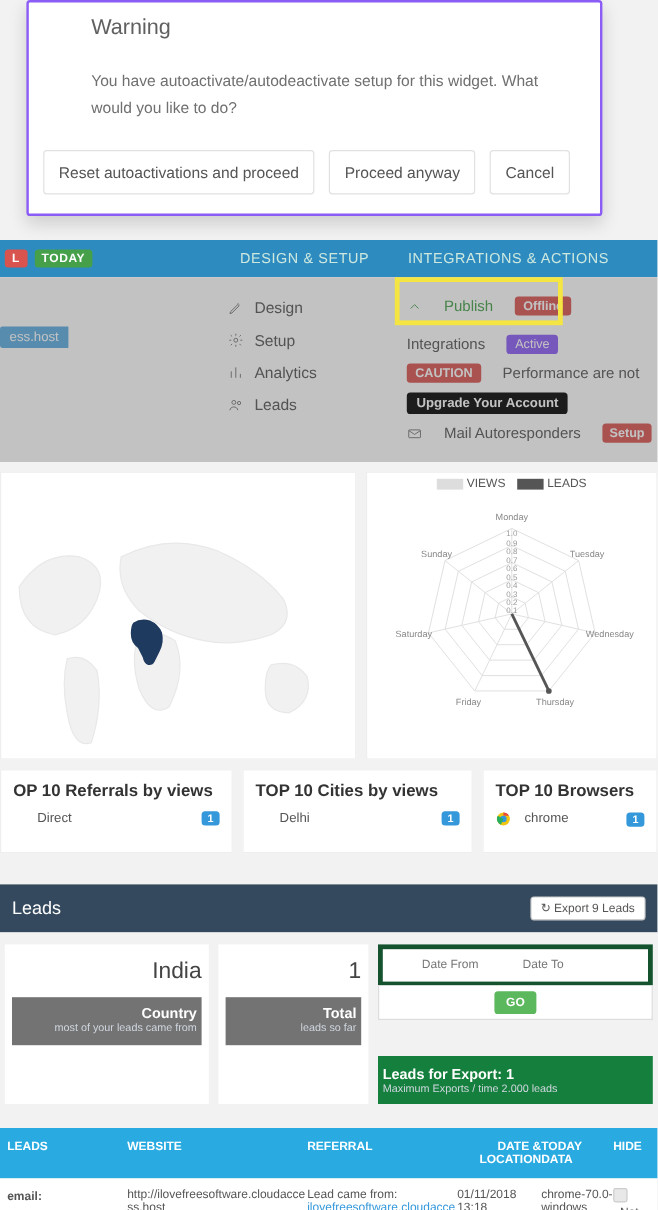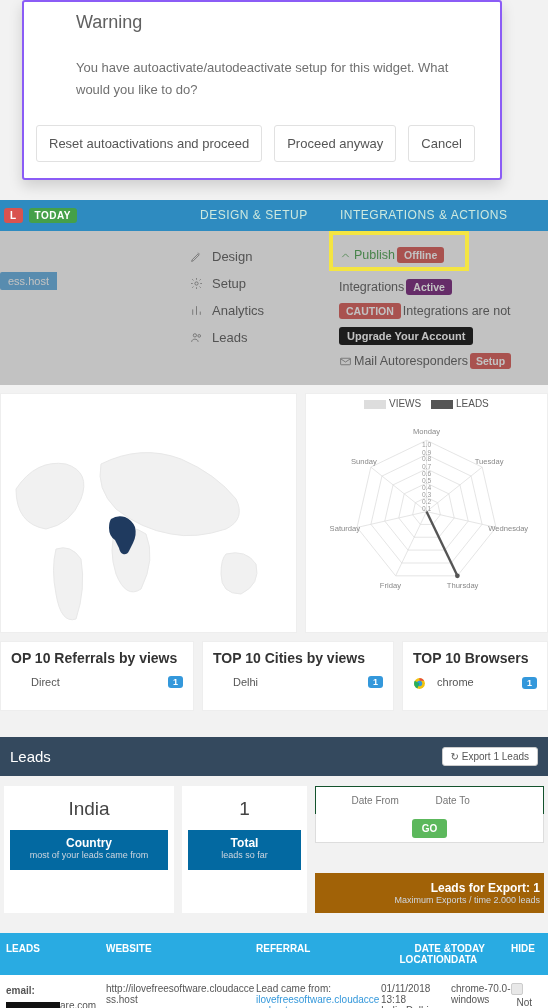--- a/index.html
+++ b/index.html
@@ -22,25 +22,25 @@
   .header-col2, .header-col3 { color: #cde9df; font-weight: 500; }
   
   
   .content-row { background: #fff; display: flex; position:relative; z-index:10;}
   .content-row::after { content:""; position:absolute; inset:0; background:rgba(80,80,80,0.35); pointer-events:none; z-index:20;}
   .col1 { width: 190px; padding-top: 40px; }
   .tag-ess { background: #5dade2; color: #fff; font-size: 11px; padding: 3px 8px; border-radius: 2px 0 0 2px; display:inline-block;}
   .col2 { width: 145px; padding: 12px 0; font-size: 13px; color:#555;}
   .col2 div { display:flex; align-items:center; gap:9px; padding:6px 0;}
   .col3 { flex:1; padding: 8px 0 12px 4px; font-size:12.5px; color:#555; position:relative;}
-  .col3 .row { padding: 4px 0; display:flex; align-items:center; gap:2px; flex-wrap:wrap;}
+  .col3 .row { padding: 4px 0; display:flex; align-items:center; gap:18px; flex-wrap:wrap;}
   .hl-box { border: 4px solid #f4e542; position:absolute; left:-6px; top:0; width:140px; height:40px; z-index:25; pointer-events:none;}
   .publish .pub-text { color:#45a049; font-weight:500; }
   .pill-offline { background:#d9534f; color:#fff; padding:2px 7px; border-radius:3px; font-size:10.5px; font-weight:700;}
-  .pill-active  { background:#701a75; color:#fff; padding:2px 7px; border-radius:3px; font-size:10.5px; font-weight:700;text-align:center;}
+  .pill-active  { background:#8b5cf6; color:#fff; padding:2px 7px; border-radius:3px; font-size:10.5px; font-weight:400;text-align:center;}
   .pill-caution { background:#d9534f; color:#fff; padding:2px 7px; border-radius:3px; font-size:10.5px; font-weight:700;}
   .pill-upgrade { background:#000000; color:#fff; padding:3px 8px; border-radius:3px; font-size:11px; font-weight:700;}
   .pill-setup   { background:#d9534f; color:#fff; padding:2px 6px; border-radius:3px; font-size:10.5px; font-weight:700;}
   
   svg.ico { width:13px; height:13px; stroke:#777; fill:none; stroke-width:1.5;}
   
   
   .charts-row { display:flex; gap:8px; padding:8px 0; }
   .panel { background:#fff; border:1px solid #eee; }
   .panel.map { flex:0 0 295px; height:240px; position:relative;}
@@ -59,31 +59,31 @@
   .top-item { display:flex; justify-content:space-between; align-items:center; padding:10px 0 0; font-size:11px; color:#555;}
   .count-badge { background:#3498db; color:#fff; font-size:9px; font-weight:700; padding:1px 5px; border-radius:3px;}
   .chrome-ico { width:13px; height:13px; display:inline-block; vertical-align:middle; margin-right:8px;}
   
   
   .leads-section { margin:14px 0 0; }
   .leads-head { background:#34495e; color:#fff; padding:10px 10px; display:flex; justify-content:space-between; align-items:center;}
   .leads-head .ttl { font-size:15px; font-weight:400;}
   .export-btn { background:#fff; color:#555; border:1px solid #ccc; border-radius:3px; font-size:10px; padding:3px 8px; cursor:pointer;}
   .leads-body { background:#f2f2f2; padding:10px 4px; display:flex; gap:8px;}
-  .stat-card { background:#fff; width:170px; padding:12px 6px 0; text-align:center;}
+  .stat-card { background:#fff; width:170px; padding:12px 6px 0; text-align:right;}
   .stat-card .big { font-size:19px; font-weight:300; color:#444; padding-bottom:10px;}
   .stat-card.narrow { width:125px;}
-  .stat-foot { background:#0369a1; color:#fff; padding:6px 4px 10px; }
+  .stat-foot { background:#737373; color:#fff; padding:6px 4px 10px; }
   .stat-foot .lbl { font-size:12px; font-weight:700;}
   .stat-foot .sub { font-size:9px; color:#cfd6df;}
   .filter-box { flex:1; }
-  .date-row { background:#fff; border:1px solid #14532d; display:flex; align-items:center; justify-content:center; padding:4px; gap:4px;}
+  .date-row { background:#fff; border:4px solid #14532d; display:flex; align-items:center; justify-content:center; padding:4px; gap:4px;}
   .date-row input { border:none; font-size:10px; color:#aaa; width:80px; padding:4px; }
   .go-btn { background:#5cb85c; color:#fff; border:none; font-size:10px; font-weight:700; padding:4px 10px; border-radius:3px; cursor:pointer;}
-  .export-info { background:#a16207; color:#fff; text-align:right; margin-top:30px; padding:8px 4px;}
+  .export-info { background:#15803d; color:#fff; text-align:left; margin-top:30px; padding:8px 4px;}
   .export-info .lbl { font-size:12px; font-weight:700;}
   .export-info .sub { font-size:9px; color:#cfd6df;}
   
   
   .tbl-head { background:#29abe2; color:#fff; font-size:10px; font-weight:700; display:flex; padding:10px 6px; margin-top:10px;}
   .th.leads{width:100px;} .th.web{width:150px;} .th.ref{width:125px;} .th.dat{width:70px;text-align:right;} .th.oth{width:60px;} .th.hide{flex:1;}
   .tbl-row { background:#fff; display:flex; font-size:10px; color:#555; padding:8px 6px;}
   .td.leads{width:100px; line-height:1.5;} 
   .td.web{width:150px; word-break:break-all;}
   .td.ref{width:125px;}
@@ -156,21 +156,21 @@
         </svg>
       <span class="pub-text">Publish</span>
       <span class="pill-offline">Offline</span>
     </div>
     <div class="row" style="padding-top:12px;">
       <span>Integrations</span>
       <span class="pill-active">Active</span>
     </div>
     <div class="row">
       <span class="pill-caution">CAUTION</span>
-      <span>Integrations are not</span>
+      <span>Performance are not</span>
     </div>
     <div class="row">
       <span class="pill-upgrade">Upgrade Your Account</span>
     </div>
     <div class="row">
       <svg class="ico" viewBox="0 0 24 24">
           <rect x="3" y="6" width="18" height="12" rx="1"></rect>
           <path d="M3 7l9 6 9-6"></path>
         </svg>
       <span>Mail Autoresponders</span>
@@ -271,21 +271,21 @@
         <span>chrome</span>
       </span>
       <span class="count-badge">1</span>
     </div>
   </div>
 </div>
 
 <div class="leads-section">
   <div class="leads-head">
     <span class="ttl">Leads</span>
-    <button class="export-btn">↻ <span>Export 1 Leads</span></button>
+    <button class="export-btn">↻ <span>Export 9 Leads</span></button>
   </div>
   <div class="leads-body">
     <div class="stat-card">
       <div class="big">India</div>
       <div class="stat-foot">
         <div class="lbl">Country</div>
         <div class="sub">most of your leads came from</div>
       </div>
     </div>
     <div class="stat-card narrow">

